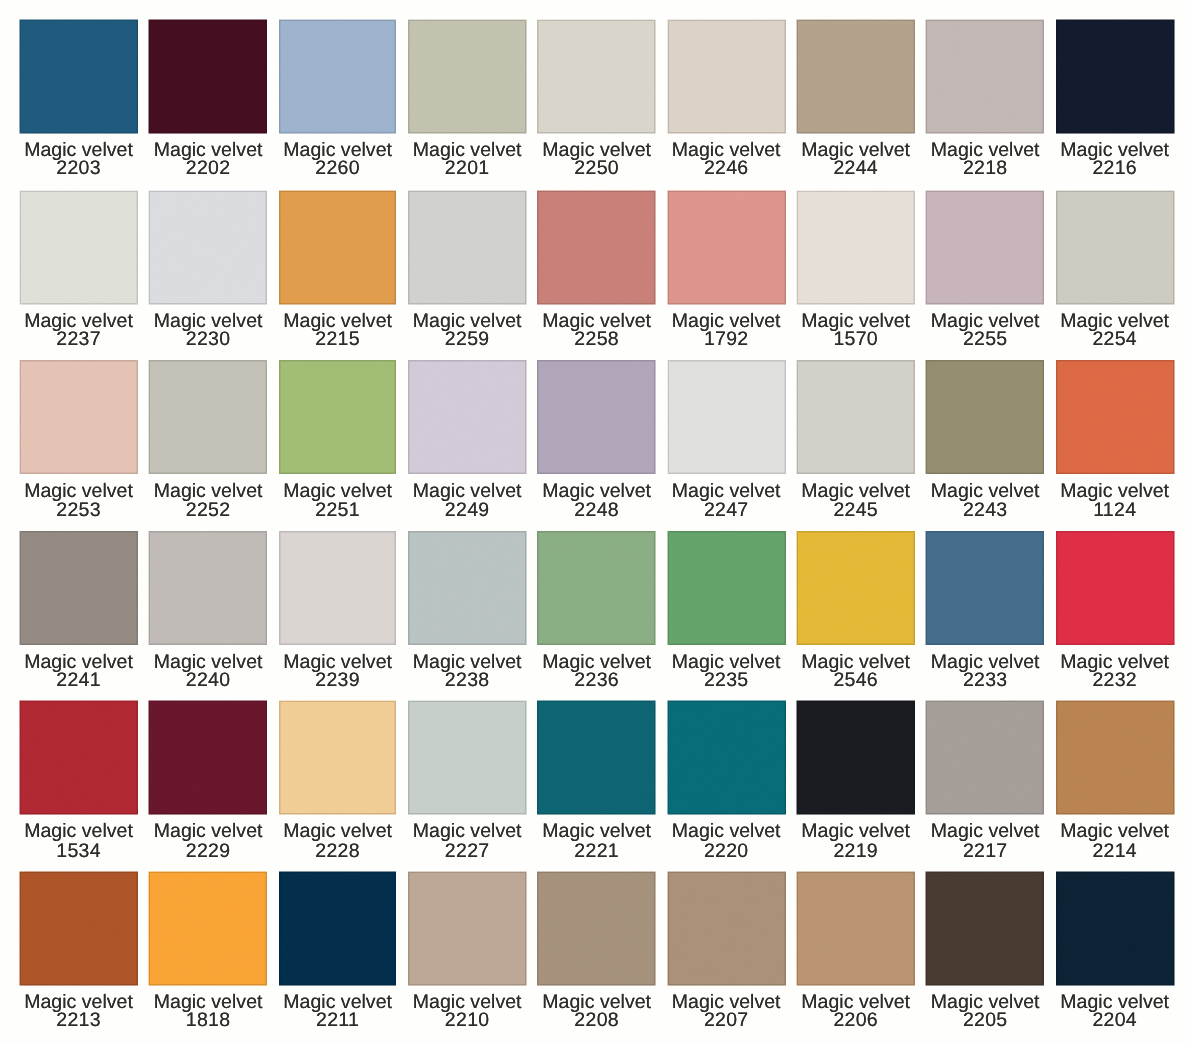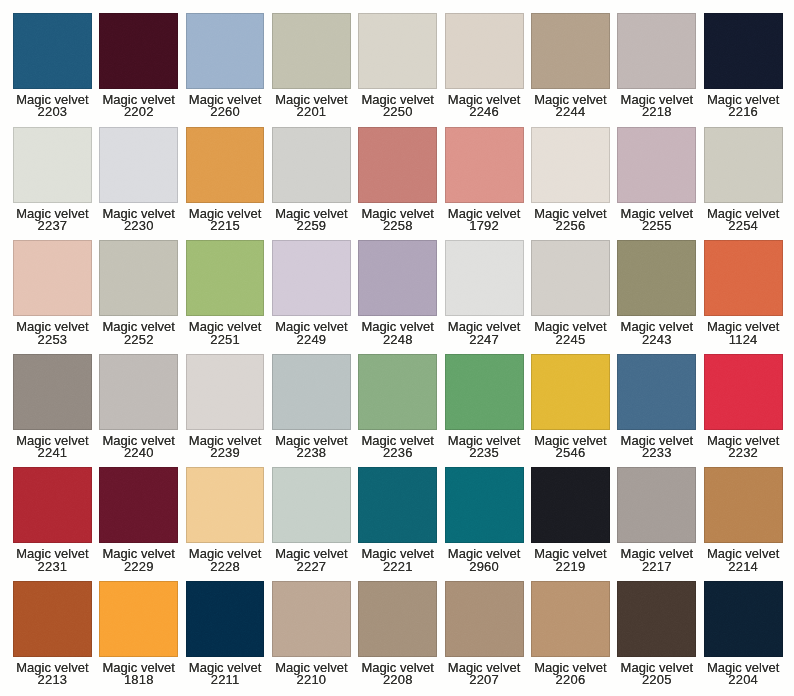--- a/index.html
+++ b/index.html
@@ -176,21 +176,21 @@
     <span class="nm">Magic velvet</span>
     <span class="cd">1792</span>
    </div>
   </div>
   <div class="cell">
    <div class="chip" style="background: rgb(229, 222, 214);">
     <span class="weave"></span>
    </div>
    <div class="cap">
     <span class="nm">Magic velvet</span>
-    <span class="cd">2256</span>
+    <span class="cd">1570</span>
    </div>
   </div>
   <div class="cell">
    <div class="chip" style="background: rgb(199, 179, 186);">
     <span class="weave"></span>
    </div>
    <div class="cap">
     <span class="nm">Magic velvet</span>
     <span class="cd">2255</span>
    </div>
@@ -365,21 +365,21 @@
     <span class="nm">Magic velvet</span>
     <span class="cd">2232</span>
    </div>
   </div>
   <div class="cell">
    <div class="chip" style="background: rgb(176, 38, 49);">
     <span class="weave"></span>
    </div>
    <div class="cap">
     <span class="nm">Magic velvet</span>
-    <span class="cd">2231</span>
+    <span class="cd">1534</span>
    </div>
   </div>
   <div class="cell">
    <div class="chip" style="background: rgb(103, 21, 42);">
     <span class="weave"></span>
    </div>
    <div class="cap">
     <span class="nm">Magic velvet</span>
     <span class="cd">2229</span>
    </div>
@@ -410,21 +410,21 @@
     <span class="nm">Magic velvet</span>
     <span class="cd">2221</span>
    </div>
   </div>
   <div class="cell">
    <div class="chip" style="background: rgb(8, 106, 118);">
     <span class="weave"></span>
    </div>
    <div class="cap">
     <span class="nm">Magic velvet</span>
-    <span class="cd">2960</span>
+    <span class="cd">2220</span>
    </div>
   </div>
   <div class="cell">
    <div class="chip" style="background: rgb(25, 26, 32);">
     <span class="weave"></span>
    </div>
    <div class="cap">
     <span class="nm">Magic velvet</span>
     <span class="cd">2219</span>
    </div>

